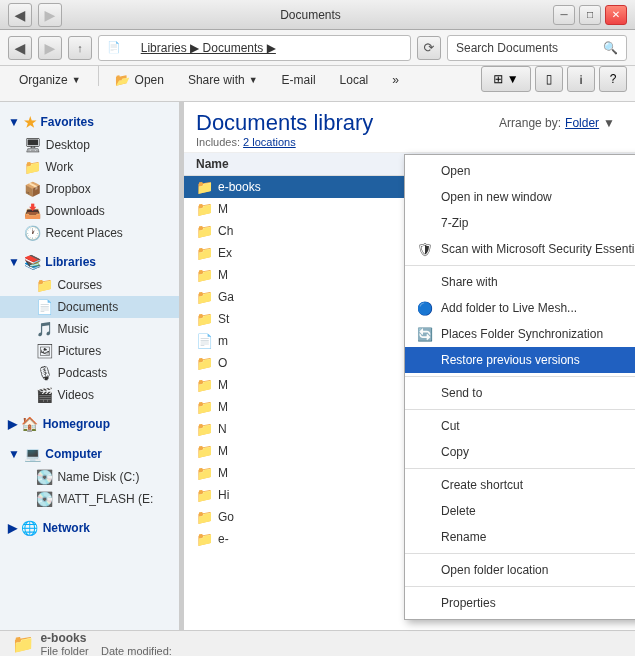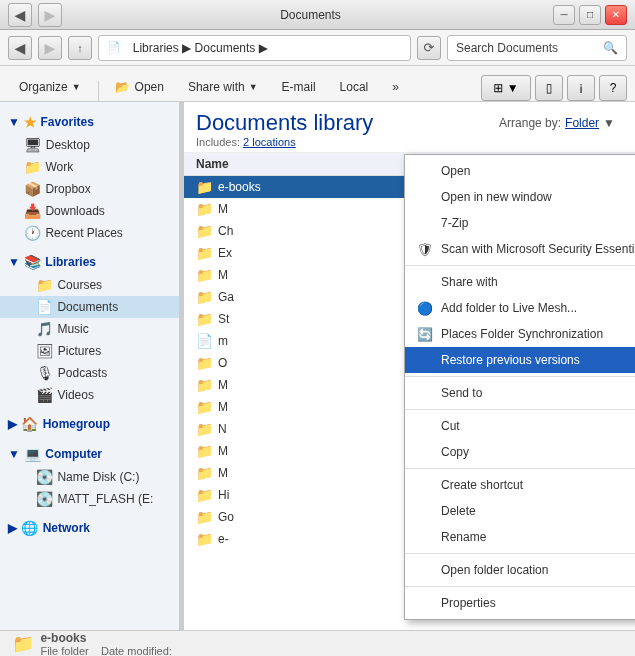--- a/index.html
+++ b/index.html
@@ -94,21 +94,21 @@
       display: flex;
       align-items: center;
       justify-content: space-between;
     }
 
     
     .toolbar {
       background: #f5f5f5;
       height: 36px;
       display: flex;
-      align-items: flex-end;
+      align-items: flex-start;
       padding: 0 8px;
       gap: 2px;
       border-bottom: 1px solid #ccc;
     }
     .toolbar-btn {
       height: 28px;
       padding: 0 10px;
       border: 1px solid transparent;
       border-radius: 3px;
       background: transparent;
@@ -327,21 +327,21 @@
     <div class="title-btn close">✕</div>
   </div>
 </div>
 
 <div class="address-bar">
   <div class="nav-btn">◀</div>
   <div class="nav-btn" style="color:#bbb;">▶</div>
   <div class="nav-btn" style="font-size:11px;">↑</div>
   <div class="address-path">
     <span style="color:#666;font-size:11px;">📄</span>
-    <span style="margin-left:12px;">Libraries ▶ Documents ▶</span>
+    <span style="margin-left:20px;text-decoration:underline;">Libraries ▶ Documents ▶</span>
   </div>
   <div class="nav-btn" style="font-size:13px;">⟳</div>
   <div class="search-box">
     <span style="color:#404040;font-size:12px;">Search Documents</span>
     <span style="color:#999;">🔍</span>
   </div>
 </div>
 
 <div class="toolbar">
   <button class="toolbar-btn">

